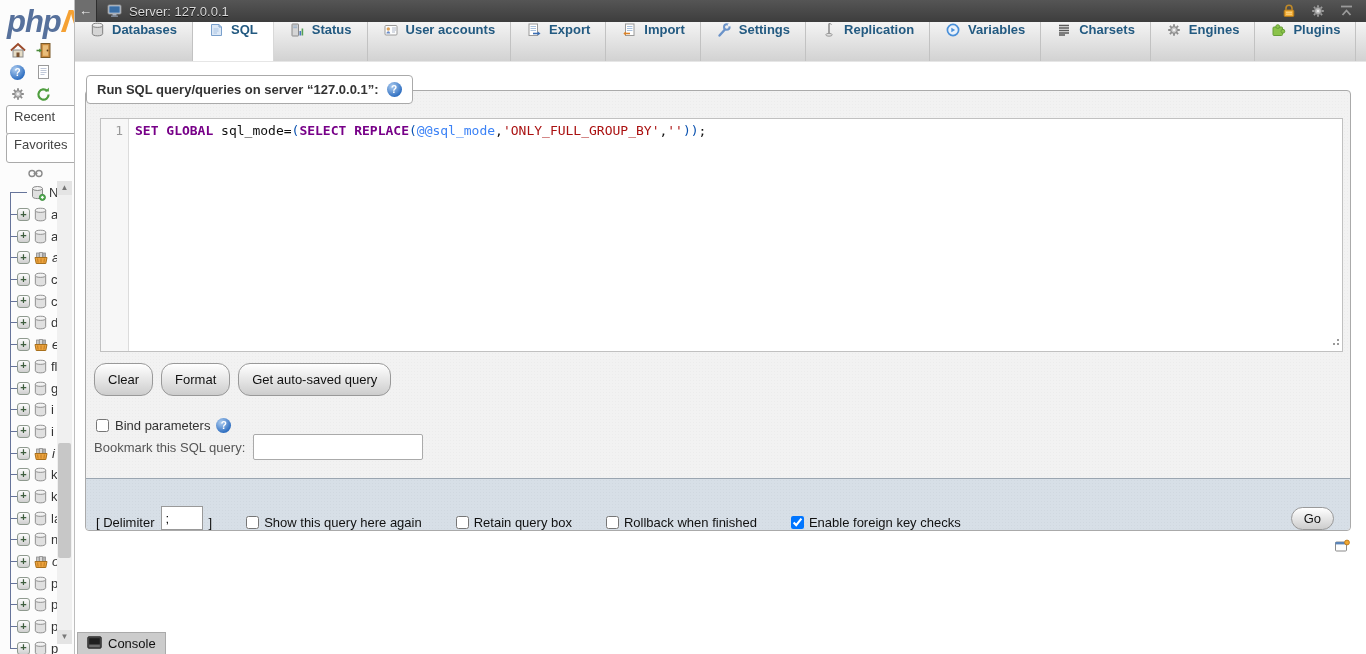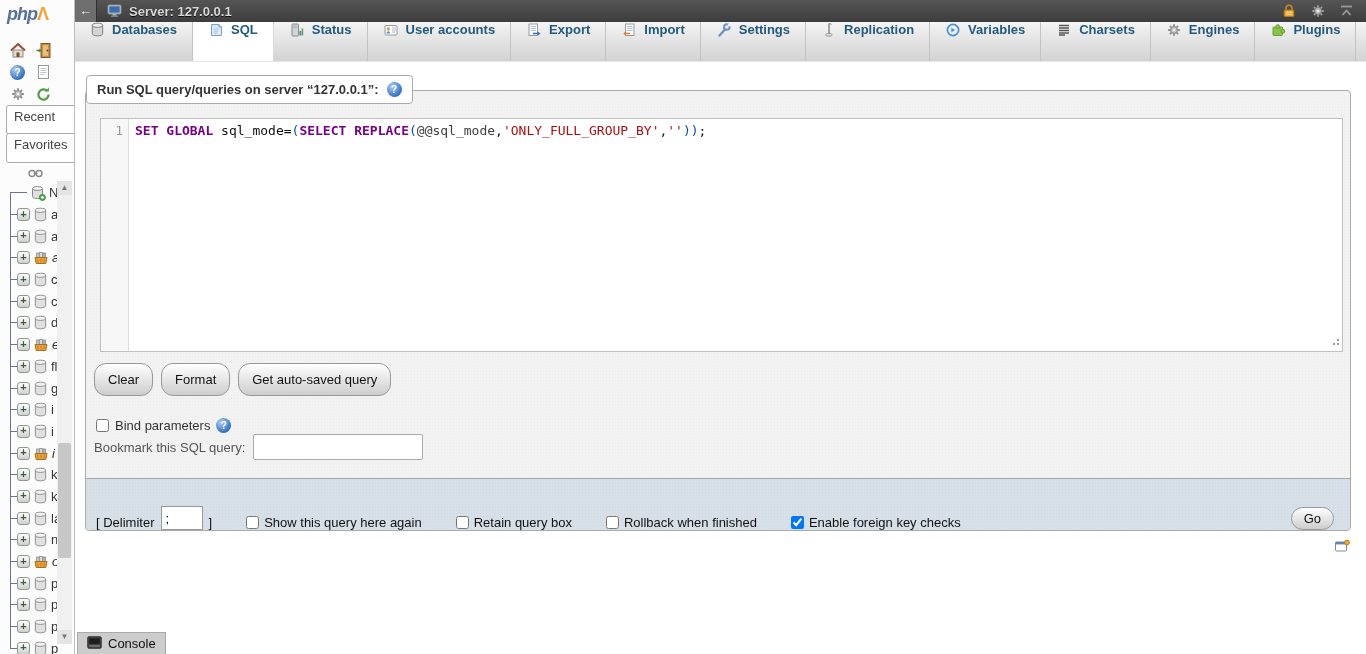--- a/index.html
+++ b/index.html
@@ -2,21 +2,21 @@
 <html><head>
 <meta charset="utf-8">
 <style>
   * { box-sizing: border-box; margin: 0; padding: 0; }
   html, body { width: 1366px; height: 654px; overflow: hidden; background: #fff;
     font-family: "Liberation Sans", "DejaVu Sans", sans-serif; font-size: 13px; color: #333; }
 
   
   .sidebar { position: absolute; left: 0; top: 0; width: 75px; height: 654px;
     background: #fcfcfc; border-right: 1px solid #bdbdbd; overflow: hidden; z-index: 5; }
-  .logo { position: absolute; left: 7px; top: 4px; font-size: 18px; font-weight: bold;
+  .logo { position: absolute; left: 7px; top: 4px; font-size: 31px; font-weight: bold;
     font-style: italic; white-space: nowrap; letter-spacing: -1px; cursor: pointer; }
   .logo .lb { color: #57719c; } .logo .lo { color: #f5a133; font-style: normal; }
   .side-icons { position: absolute; left: 8px; top: 41px; width: 60px; display: flex;
     flex-wrap: wrap; column-gap: 7px; row-gap: 4px; }
   .side-icons > span { width: 19px; height: 18px; display: inline-flex; align-items: center;
     justify-content: center; cursor: pointer; }
   .help-ball { width: 15px; height: 15px; border-radius: 50%; flex: none;
     background: radial-gradient(circle at 35% 30%, #aecdf0, #2f6fc1 72%);
     color: #fff; font-size: 10px; font-weight: bold; display: inline-flex;
     align-items: center; justify-content: center; }
@@ -48,21 +48,21 @@
   .nav-arrow.up { top: 0; } .nav-arrow.down { bottom: 0; }
   .nav-thumb { position: absolute; left: 1px; top: 262px; width: 13px; height: 115px;
     background: #c7c7c7; border-radius: 2px; cursor: pointer; }
 
   
   .topbar { position: absolute; left: 75px; top: 0; right: 0; height: 22px;
     background: linear-gradient(#555, #3d3d3d); display: flex; align-items: center; }
   .collapse-btn { width: 22px; height: 22px; background: #6e6e6e; border-right: 1px solid #2e2e2e;
     color: #eee; font-size: 13px; text-align: center; line-height: 21px; cursor: pointer; flex: none; }
   .server-ic { margin: 0 6px 0 10px; display: inline-flex; }
-  .server-label { color: #d8d8d8; font-weight: bold; text-shadow: 0 1px 0 #111; }
+  .server-label { color: #d8d8d8; font-weight: normal; text-shadow: 0 1px 0 #111; }
   .topbar-right { margin-left: auto; margin-right: 12px; display: flex; align-items: center; gap: 13px; }
   .topbar-right span { display: inline-flex; cursor: pointer; }
 
   
   .tabbar { position: absolute; left: 75px; top: 22px; right: 0; height: 40px;
     background: linear-gradient(#f4f4f4, #d2d2d2); display: flex; border-bottom: 1px solid #e6e6e6; }
   .tab { display: flex; align-items: flex-start; gap: 7px; padding: 0 15px; cursor: pointer;
     border-right: 1px solid #c2c2c2; color: #235a81; font-weight: bold; white-space: nowrap; }
   .tab.active { background: #fff; border-right-color: #d8d8d8; }
   .tab .ti { display: inline-flex; flex: none; }
@@ -80,21 +80,21 @@
 
   .editor { position: absolute; left: 14px; top: 27px; right: 7px; height: 234px;
     background: #fff; border: 1px solid #c0c0c0; display: flex; cursor: text; }
   .gutter { width: 28px; background: #f7f7f7; border-right: 1px solid #dcdcdc;
     text-align: right; padding: 4px 5px 0 0; color: #999;
     font-family: "DejaVu Sans Mono", monospace; font-size: 13px; }
   .code-area { flex: 1; padding: 4px 6px; font-family: "DejaVu Sans Mono", monospace;
     font-size: 13px; white-space: pre; }
   .tk-kw { color: #770088; font-weight: bold; }
   .tk-id, .tk-pl, .tk-op, .tk-pun { color: #111; }
-  .tk-var { color: #404040; }
+  .tk-var { color: #3b82f6; }
   .tk-str { color: #aa1111; }
   .tk-br { color: #0a52b0; }
   .resize-handle { position: absolute; right: 2px; bottom: 2px; cursor: nwse-resize; }
 
   .btn { display: inline-block; padding: 8px 13px; border: 1px solid #999; border-radius: 12px;
     background: linear-gradient(#ffffff, #cdcdcd); color: #111; cursor: pointer;
     font-size: 13px; white-space: nowrap; }
   .buttons-row { position: absolute; left: 8px; top: 272px; display: flex; gap: 8px; }
   .bind-row { position: absolute; left: 10px; top: 307px; display: flex; align-items: center; gap: 6px; margin-top: 20px; }
   .bookmark-row { position: absolute; left: 8px; top: 343px; display: flex; align-items: center; gap: 8px; color: #555; }

